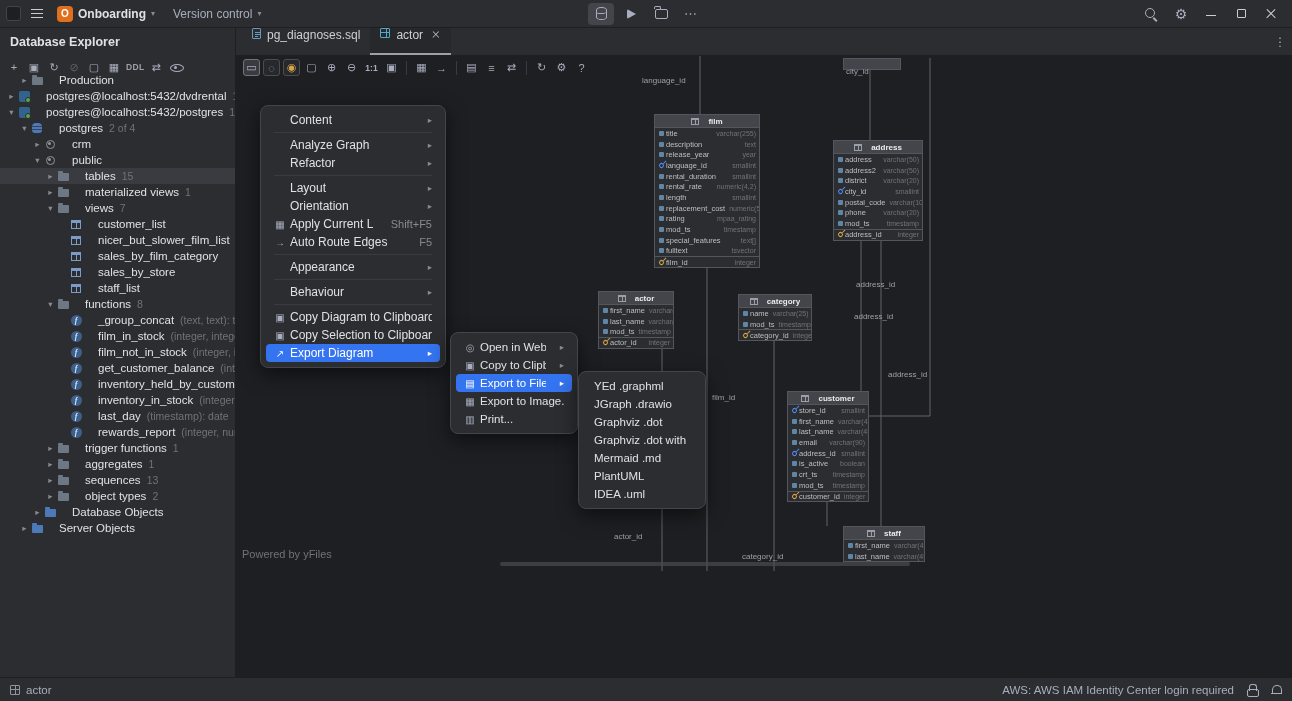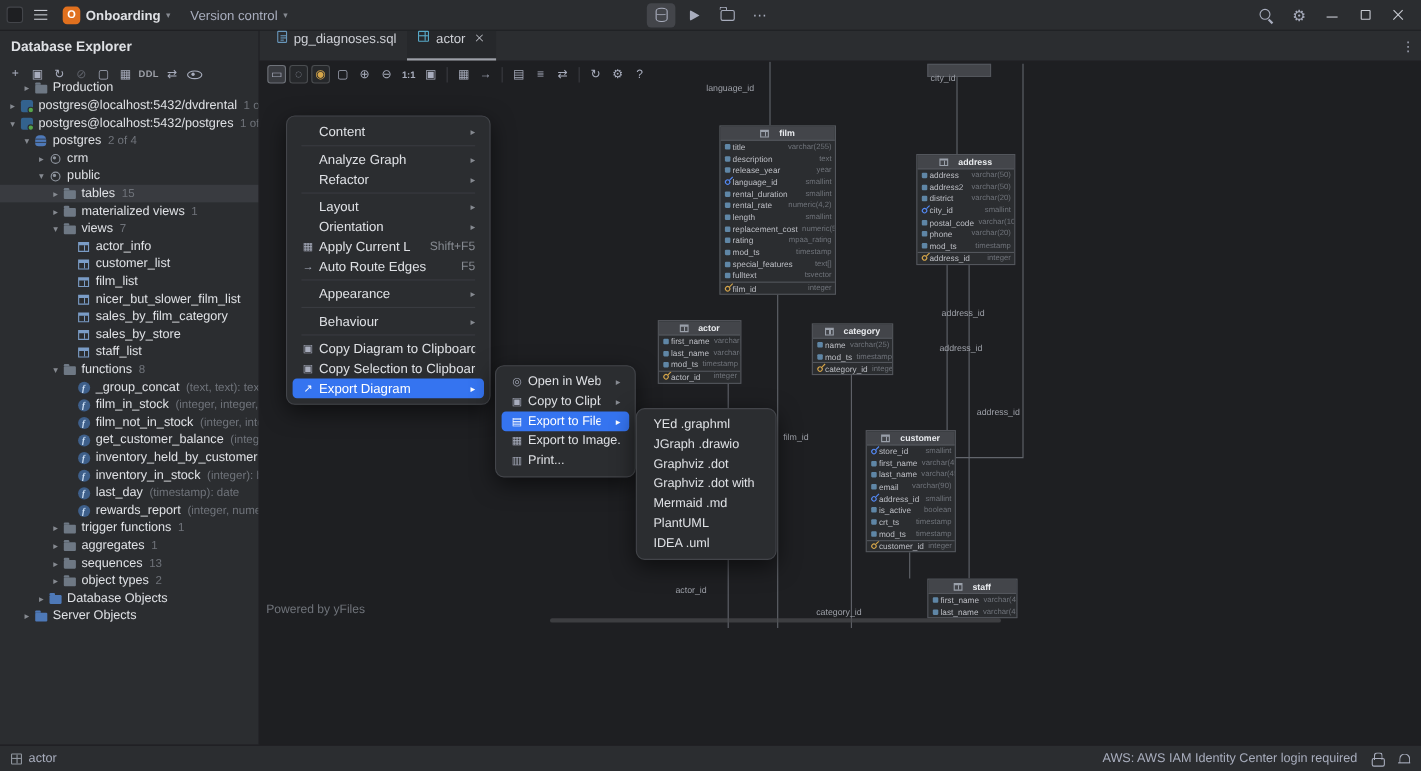--- a/index.html
+++ b/index.html
@@ -86,21 +86,21 @@
 .sb-header{flex:0 0 28px;display:flex;align-items:center;padding-left:10px;font-weight:bold;font-size:12.5px}
 .sb-toolbar{flex:0 0 22px;display:flex;align-items:center;gap:4px;padding-left:6px}
 .tbtn{min-width:16px;height:16px;display:flex;align-items:center;justify-content:center;color:#A8ADBD;font-size:11px;border-radius:3px}
 .tbtn.dis{opacity:.4}
 .tbtn.ttxt{font-size:8.5px;font-weight:bold;letter-spacing:.3px;color:#9DA0A8}
 .tree{flex:1;overflow:hidden;margin-top:-6px;font-size:11.5px}
 .trow{height:16px;display:flex;align-items:center;white-space:nowrap;overflow:hidden}
 .trow.sel{background:#393B40}
 .tchev{width:11px;flex:0 0 11px;text-align:center;color:#868A91;font-size:8.5px}
 .ticon{width:14px;flex:0 0 14px;display:flex;justify-content:center;align-items:center}
-.tlabel{margin-left:4px;color:#DFE1E5}
+.tlabel{margin-left:15px;color:#DFE1E5}
 .tmeta{margin-left:6px;color:#6F737A;font-size:10.5px}
 
 
 .editor{flex:1;display:flex;flex-direction:column;min-width:0}
 .tabbar{flex:0 0 28px;background:#2B2D30;border-bottom:1px solid #1E1F22;display:flex;align-items:stretch;padding-left:6px;position:relative}
 .tab{display:flex;align-items:flex-start;gap:6px;padding:0 10px;position:relative;color:#CED0D6}
 .tab.active{background:#26282B}
 .tab.active::after{content:"";position:absolute;left:0;right:0;bottom:0;height:2px;background:#9DA0A8}
 .tab .tclose{width:12px;height:12px;display:flex;align-items:center;justify-content:center}
 .tab .tclose .ic-close{transform:scale(.7)}
@@ -292,35 +292,21 @@
               <span class="ic ic-folder"></span>
             </span>
             <span class="tlabel">views</span>
             <span class="tmeta">7</span>
           </div>
           <div class="trow" style="padding-left: 58px;">
             <span class="tchev"></span>
             <span class="ticon">
               <span class="ic ic-view"></span>
             </span>
-            <span class="tlabel">actor_info</span>
-          </div>
-          <div class="trow" style="padding-left: 58px;">
-            <span class="tchev"></span>
-            <span class="ticon">
-              <span class="ic ic-view"></span>
-            </span>
             <span class="tlabel">customer_list</span>
-          </div>
-          <div class="trow" style="padding-left: 58px;">
-            <span class="tchev"></span>
-            <span class="ticon">
-              <span class="ic ic-view"></span>
-            </span>
-            <span class="tlabel">film_list</span>
           </div>
           <div class="trow" style="padding-left: 58px;">
             <span class="tchev"></span>
             <span class="ticon">
               <span class="ic ic-view"></span>
             </span>
             <span class="tlabel">nicer_but_slower_film_list</span>
           </div>
           <div class="trow" style="padding-left: 58px;">
             <span class="tchev"></span>

